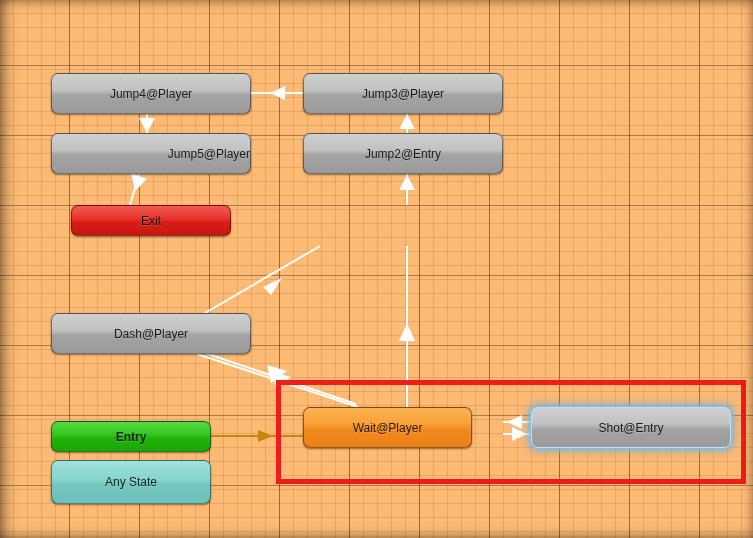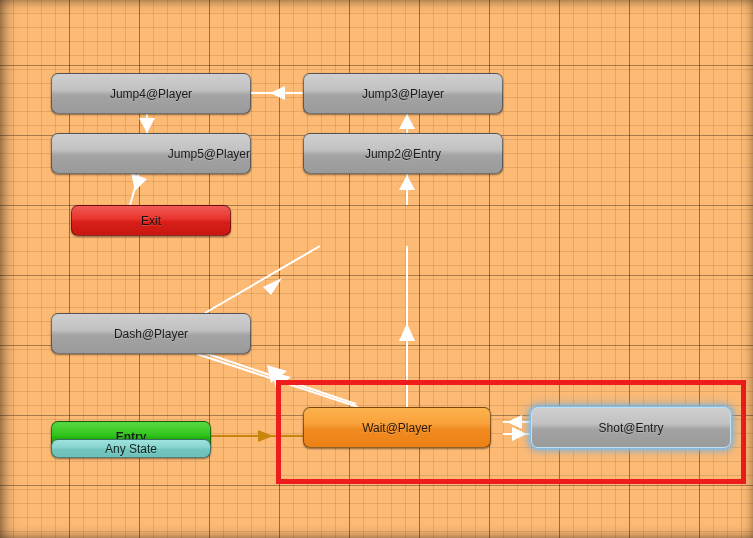--- a/index.html
+++ b/index.html
@@ -180,27 +180,27 @@
     </div>
   <div class="node exit" style="left:51px;top:205px;width:160px;height:31px;margin-left:20px;">
       <span>Exit</span>
     </div>
   <div class="node state" style="left:51px;top:313px;width:200px;height:41px;justify-content:center;">
       <span>Dash@Player</span>
     </div>
   <div class="node entry" style="left:51px;top:421px;width:160px;height:31px;">
       <span>Entry</span>
     </div>
-  <div class="node anystate" style="left:51px;top:439px;width:160px;height:19px;">
+  <div class="node anystate" style="left:51px;top:460px;width:160px;height:44px;">
       <span>Any State</span>
     </div>
 
   <div class="highlight-rect" style="left:276px;top:380px;width:470px;height:104px;"></div>
 
-  <div class="node wait" style="left:303px;top:407px;width:188px;height:41px;">
+  <div class="node wait" style="left:303px;top:407px;width:169px;height:41px;">
       <span>Wait@Player</span>
     </div>
   <div class="node state selected" style="left:531px;top:407px;width:200px;height:41px;">
       <span>Shot@Entry</span>
     </div>
 
   <div class="vignette"></div>
 </div>
 
 </body></html>

